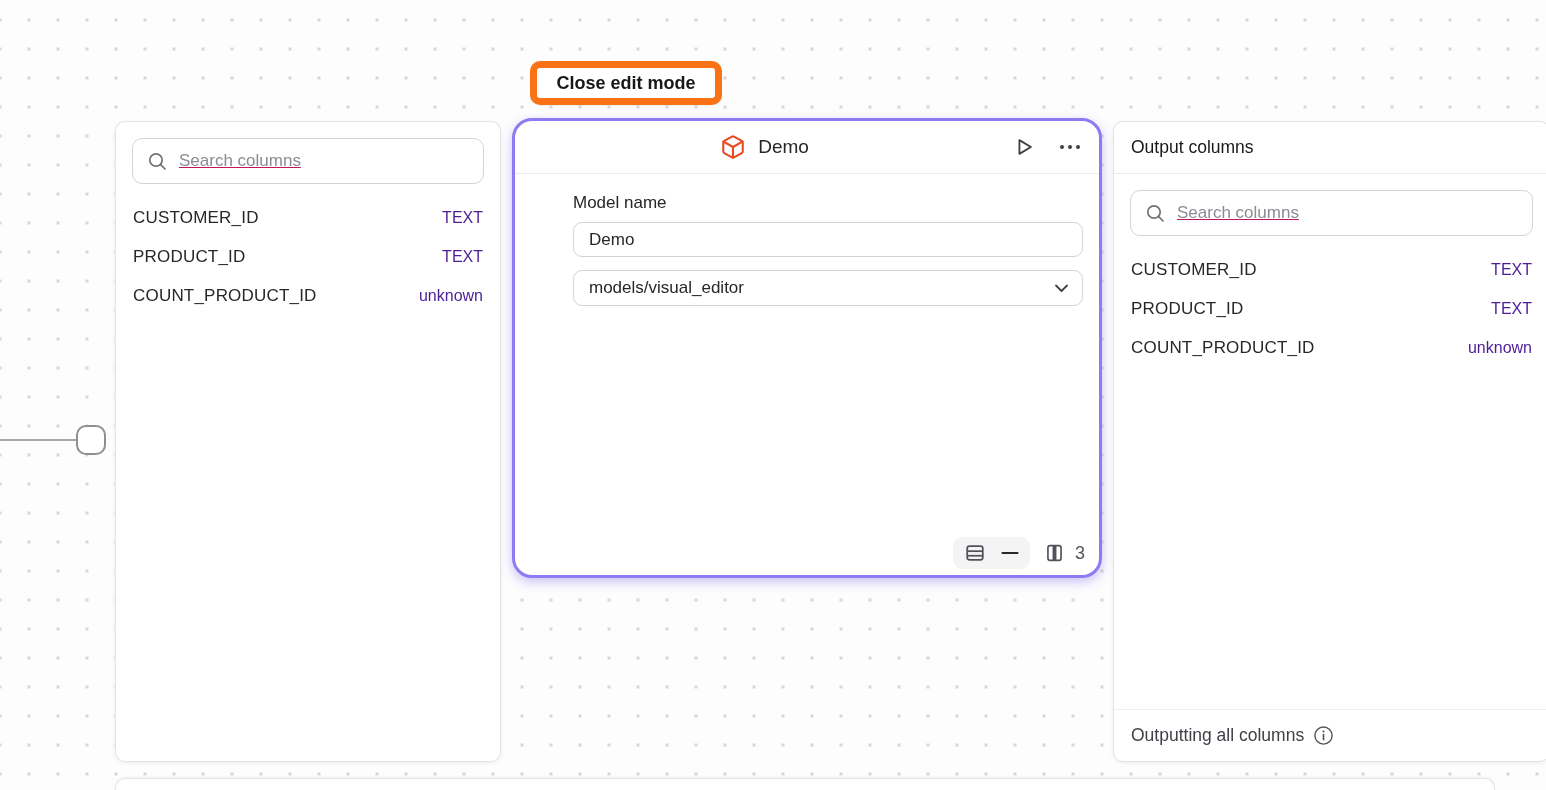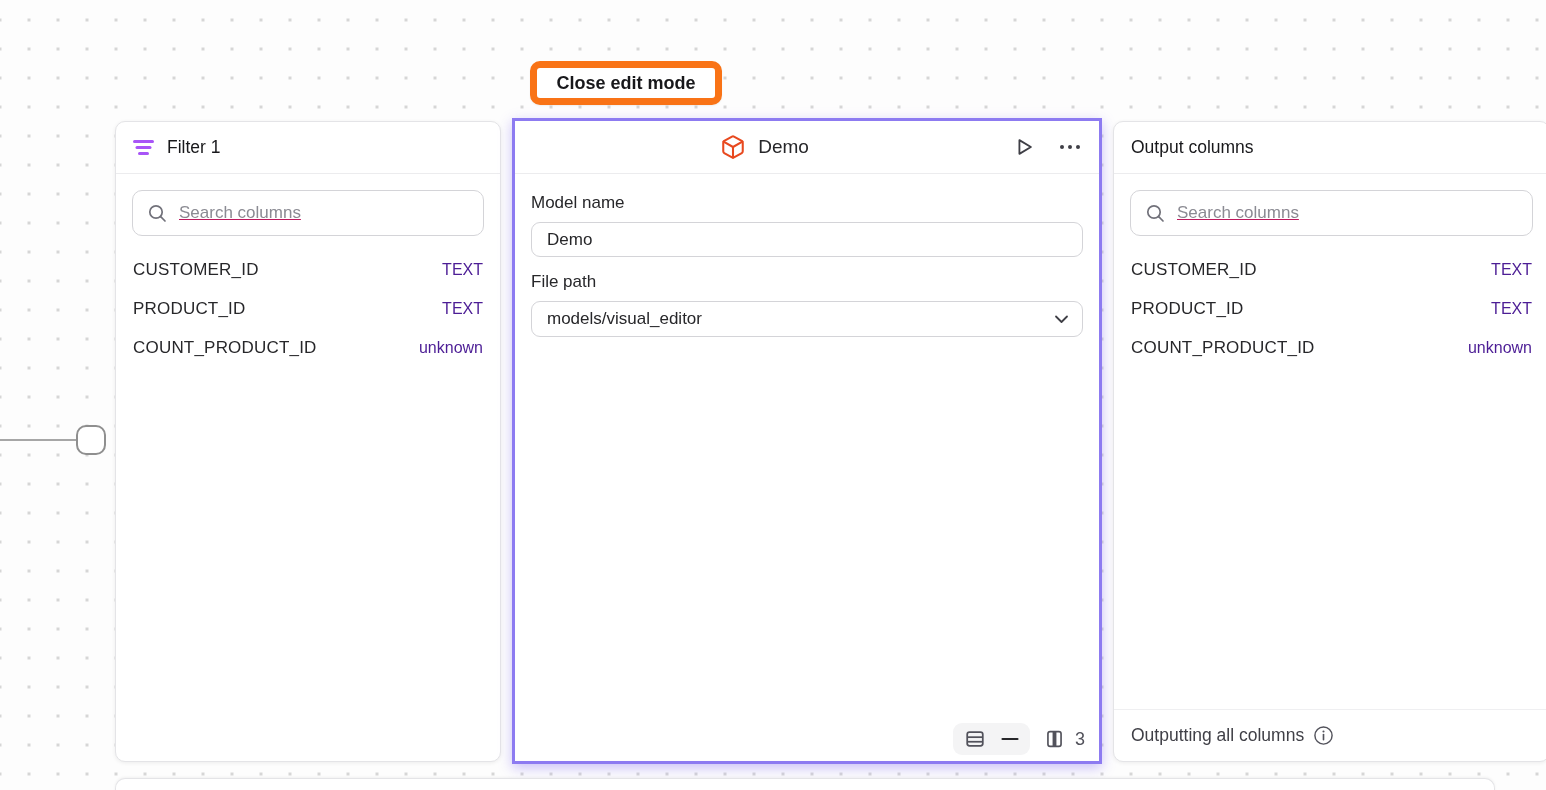--- a/index.html
+++ b/index.html
@@ -34,22 +34,22 @@
   
   .panel {
     position:absolute; background:#fff; border-radius:10px;
     border:1px solid #e4e4e7;
     box-shadow:0 1px 4px rgba(0,0,0,.07);
     display:flex; flex-direction:column;
   }
   .panel-left  { left:115px; top:121px; width:386px; height:641px; }
   .panel-right { left:1113px; top:121px; width:437px; height:641px; }
   .panel-mid {
-    left:512px; top:118px; width:590px; height:646px;
-    border:3px solid #8d7bf1; border-radius:0;
+    left:512px; top:118px; width:590px; height:460px;
+    border:3px solid #8d7bf1; border-radius:20px;
     box-shadow:0 4px 12px rgba(141,123,241,.45);
   }
 
   .panel-header {
     display:flex; align-items:center; gap:13px;
     padding:0 17px; height:52px; flex:0 0 52px;
     border-bottom:1px solid #ececee;
   }
   .panel-title { font-size:17.5px; font-weight:500; color:#18181b; }
 
@@ -124,30 +124,20 @@
 </style>
 </head>
 <body>
 
 <div class="edge-line"></div>
 <div class="edge-handle"></div>
 
 <button class="close-btn">Close edit mode</button>
 
 <div class="panel panel-left">
-  <div class="panel-header">
-    <span>
-      <svg width="21" height="17" viewBox="0 0 21 17">
-        <line x1="1.5" y1="2.5" x2="19.5" y2="2.5" stroke="#a855f7" stroke-width="3" stroke-linecap="round"></line>
-        <line x1="4" y1="8.5" x2="17" y2="8.5" stroke="#a855f7" stroke-width="3" stroke-linecap="round"></line>
-        <line x1="6.5" y1="14.5" x2="14.5" y2="14.5" stroke="#a855f7" stroke-width="3" stroke-linecap="round"></line>
-      </svg>
-    </span>
-    <span class="panel-title">Filter 1</span>
-  </div>
   <div class="panel-body">
     <div class="search-box">
       <span>
         <svg width="19" height="19" viewBox="0 0 19 19" fill="none">
           <circle cx="8" cy="8" r="6.2" stroke="#71717a" stroke-width="1.7"></circle>
           <line x1="12.7" y1="12.7" x2="17" y2="17" stroke="#71717a" stroke-width="1.7" stroke-linecap="round"></line>
         </svg>
       </span>
       <input type="text" placeholder="Search columns" style="">
     </div>
@@ -193,24 +183,23 @@
           <svg width="22" height="6" viewBox="0 0 22 6">
             <circle cx="3" cy="3" r="2" fill="#3f3f46"></circle>
             <circle cx="11" cy="3" r="2" fill="#3f3f46"></circle>
             <circle cx="19" cy="3" r="2" fill="#3f3f46"></circle>
           </svg>
         </span>
       </button>
     </div>
   </div>
 
-  <div class="panel-body" style="position:relative; padding:17px 16px;">
+  <div class="panel-body" style="position:relative; padding:17px 16px;margin-left:42px;">
     <div class="field-label">Model name</div>
     <input class="text-input" type="text" value="Demo" style="">
-    <div class="field-label">File path</div>
     <div class="select-box">
       <span>models/visual_editor</span>
       <span>
         <svg width="15" height="10" viewBox="0 0 15 10" fill="none" stroke="#3f3f46" stroke-width="1.8" stroke-linecap="round" stroke-linejoin="round">
           <path d="M2 2.5 L7.5 8 L13 2.5"></path>
         </svg>
       </span>
     </div>
   </div>
 

